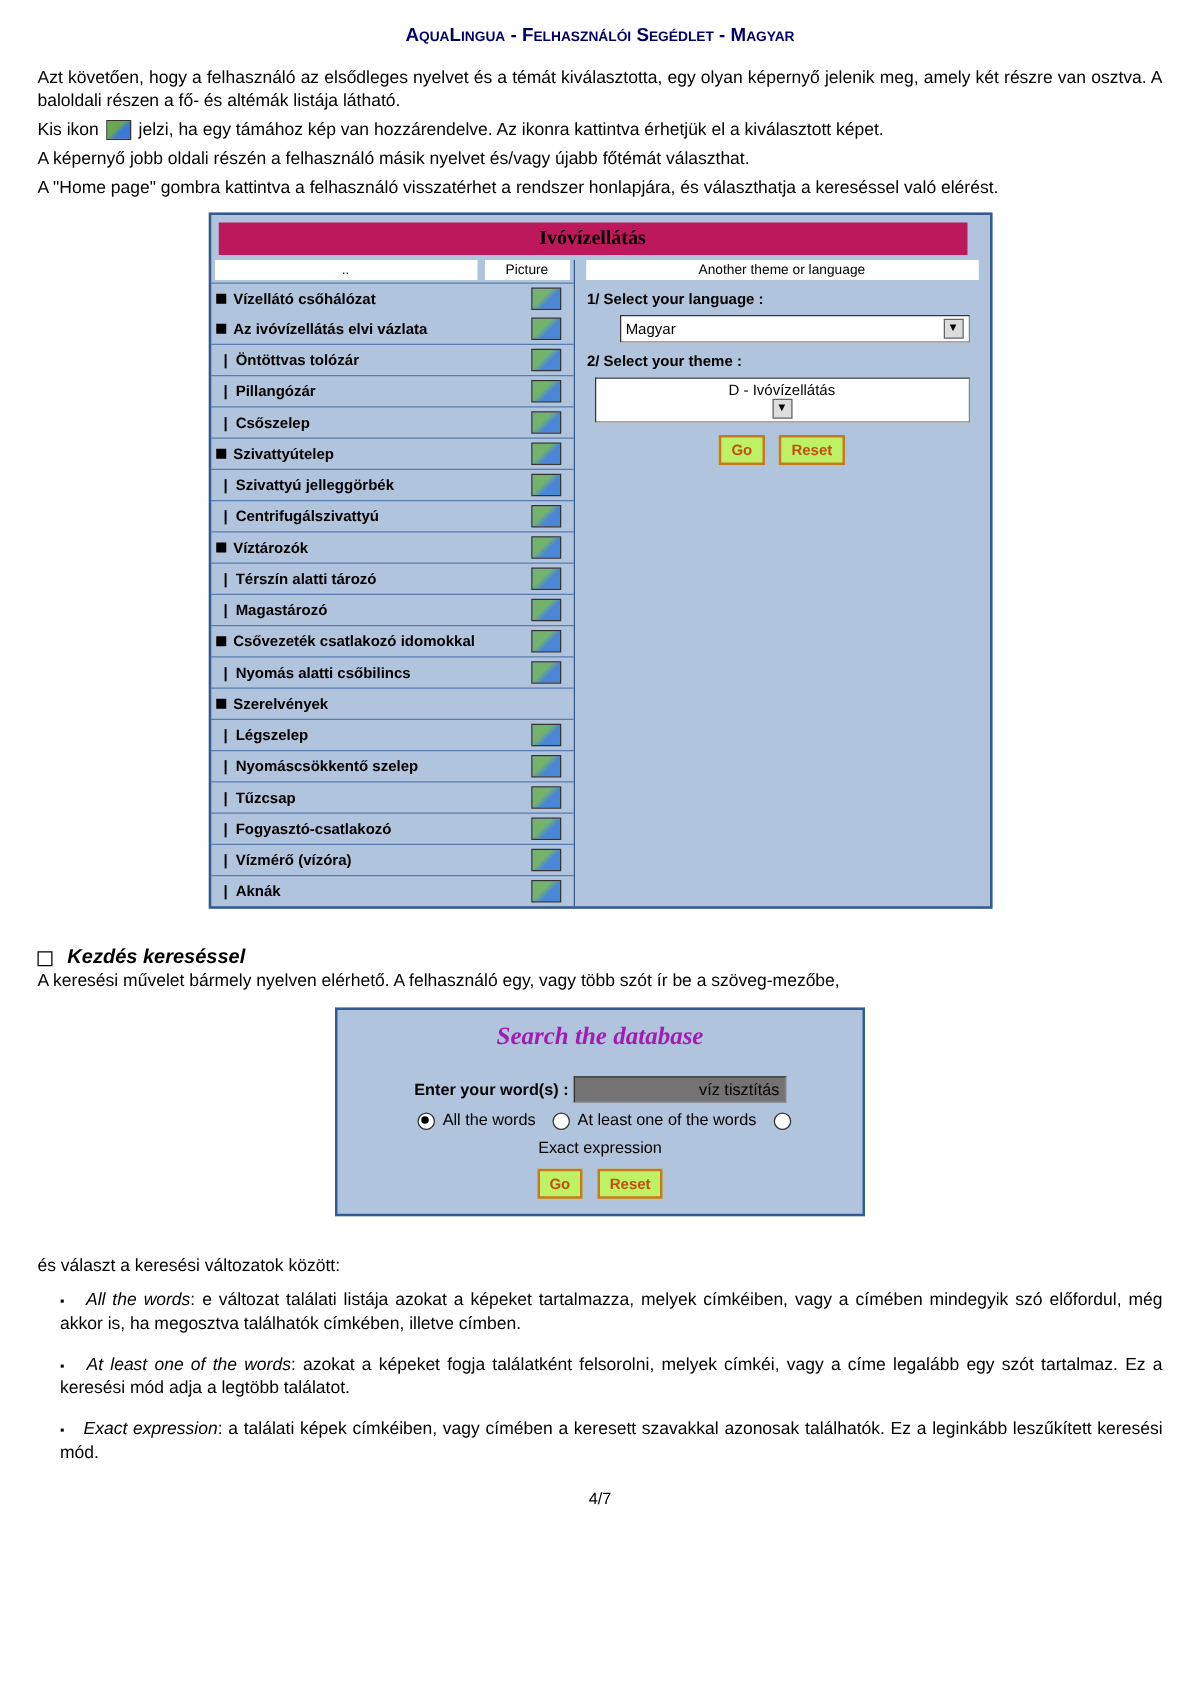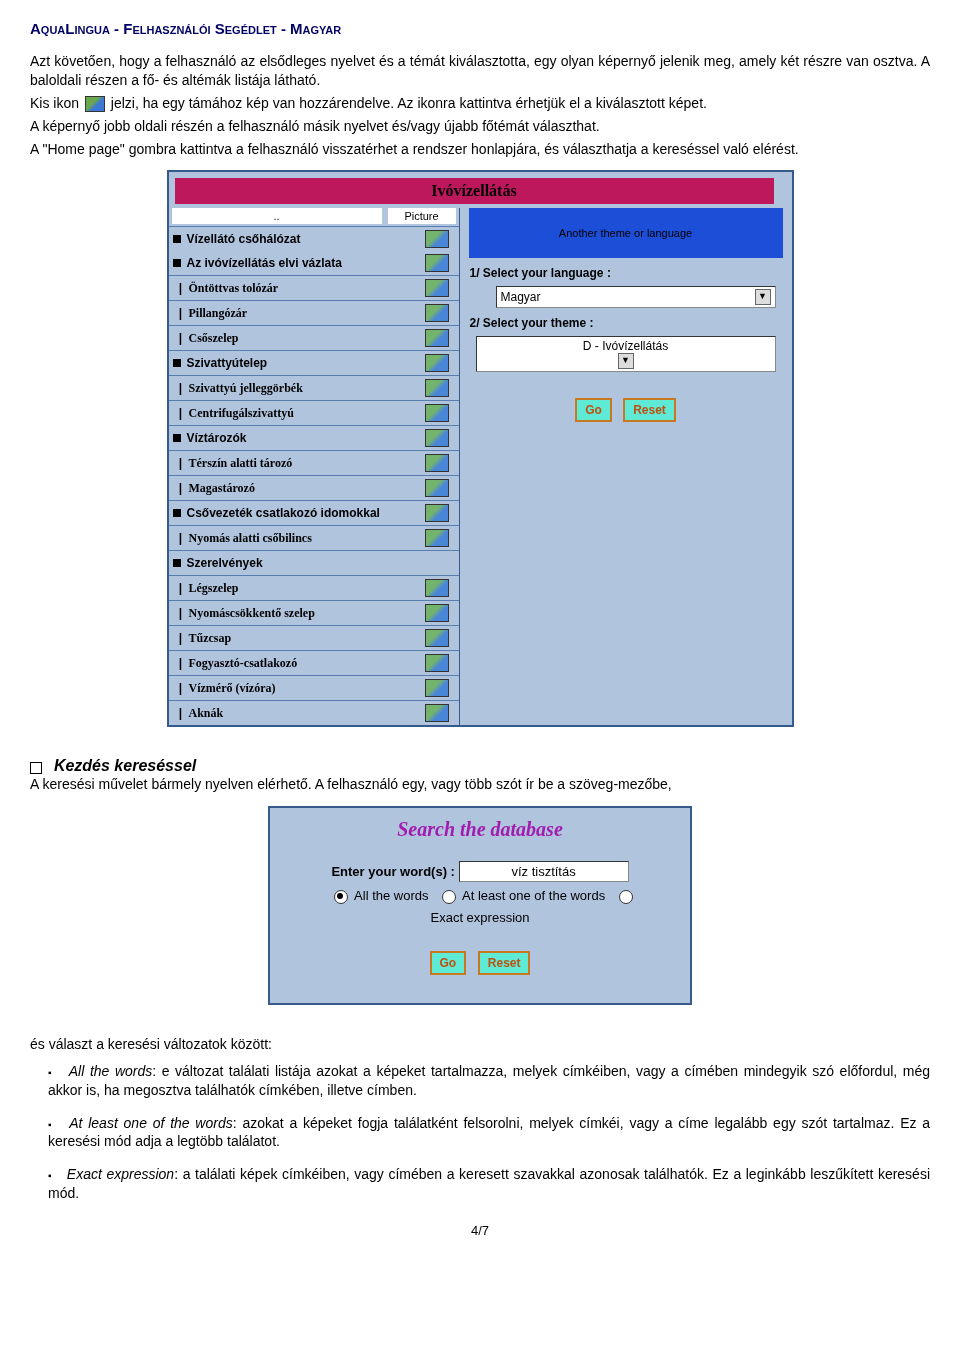--- a/index.html
+++ b/index.html
@@ -6,21 +6,21 @@
     margin: 0;
     padding: 20px 30px;
     font-family: Verdana, Arial, sans-serif;
     font-size: 14px;
     color: #000;
     background: #fff;
     width: 960px;
     box-sizing: border-box;
   }
   .header-title {
-    text-align: left;
+    text-align: center;
     font-weight: bold;
     font-variant: small-caps;
     font-size: 15px;
     color: #000066;
     margin-bottom: 15px;
   }
   .body-text {
     text-align: justify;
     line-height: 1.35;
     margin: 0 0 4px 0;
@@ -78,31 +78,31 @@
     min-height:20px;
   }
   .rowline.first { border-top:none; }
   .bullet-filled {
     width:8px;height:8px;background:#000;display:inline-block;margin-right:6px;
   }
   .bullet-indent {
     display:inline-block; width:16px; text-align:center; color:#000; font-weight:bold;
   }
   .row-label { flex:1; font-weight:bold; font-size:12px; color:#000;}
-  .row-label.sub { font-weight:bold;font-family:Liberation Serif, serif; }
+  .row-label.sub { font-weight:bold; }
   .pic-icon {
     width:22px;height:16px;
     background:linear-gradient(135deg,#74b36b 40%,#4a86d8 60%);
     border:1px solid #333;
     margin-right:10px;
   }
   .right-header {
-    background:#1d4ed8;
+    background:#ffffff;
     margin:0 3px 4px 3px;
-    padding:19px 4px;
+    padding:2px 4px;
     font-size:11px;
     text-align:center;
   }
   .right-label {
     font-weight:bold;
     font-size:12px;
     margin:8px 4px 6px 4px;
   }
   .select-box {
     background:#fff;
@@ -116,26 +116,26 @@
   }
   .select-box.long { margin-left:10px;flex-direction:column; }
   .dd-arrow {
     width:14px;height:14px;background:#ddd;border:1px solid #666;
     text-align:center;line-height:12px;font-size:9px;
   }
   .btn-row { text-align:center; margin-top:10px;}
   .app-btn {
     display:inline-block;
     border:2px solid #c87820;
-    background:#5eead4;
+    background:#bef264;
     color:#c05010;
     font-weight:bold;
     font-size:12px;
     padding:3px 8px;
-    margin:16px 4px;
+    margin:0 4px;
   }
   .section-head {
     font-weight:bold;
     font-style:italic;
     font-size:16px;
     margin-top:10px;
   }
   .checkbox-bullet {
     display:inline-block;
     width:10px;height:10px;
@@ -158,25 +158,25 @@
     font-style:italic;
     font-size:20px;
     padding:10px 0 14px 0;
     color:#a21caf;
   }
   .search-row {
     margin:6px 0;
   }
   .text-input {
     display:inline-block;
-    background:#ffffff;
+    background:#737373;
     border:1px inset #888;
     padding:2px 4px;
     min-width:160px;
-    text-align:center;
+    text-align:right;
     font-size:13px;
   }
   .radio {
     display:inline-block;width:12px;height:12px;border:1px solid #333;border-radius:50%;background:#fff;vertical-align:middle;margin:0 3px 0 10px;position:relative;
   }
   .radio.checked::after {
     content:"";position:absolute;top:2px;left:2px;width:6px;height:6px;background:#000;border-radius:50%;
   }
   ul.options { margin:8px 0 0 18px; padding:0; }
   ul.options li {

